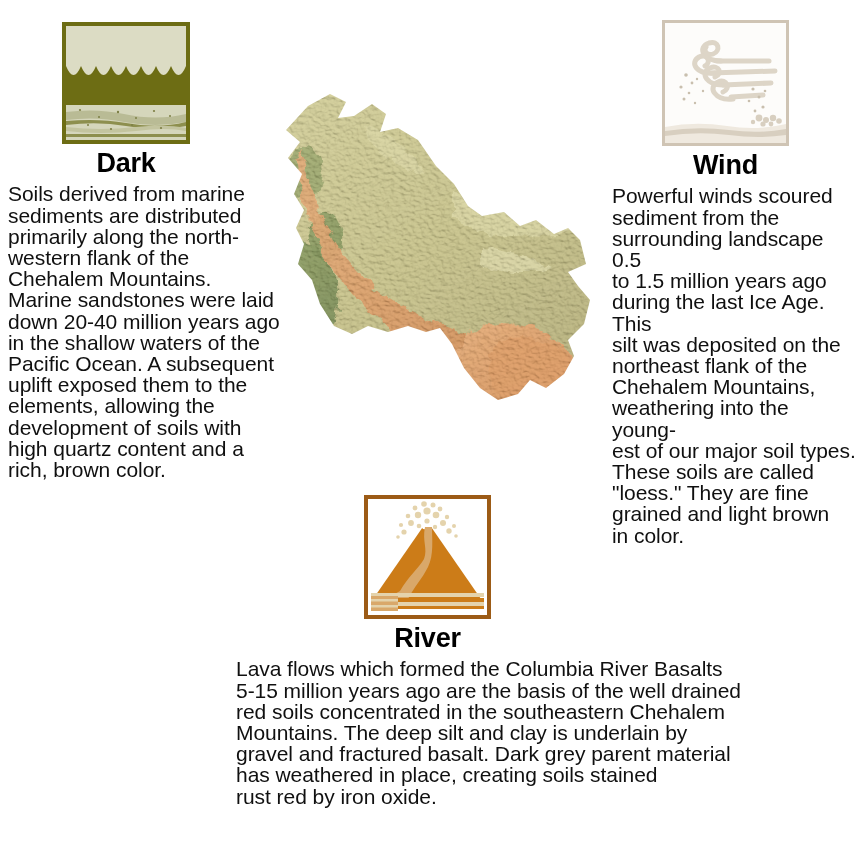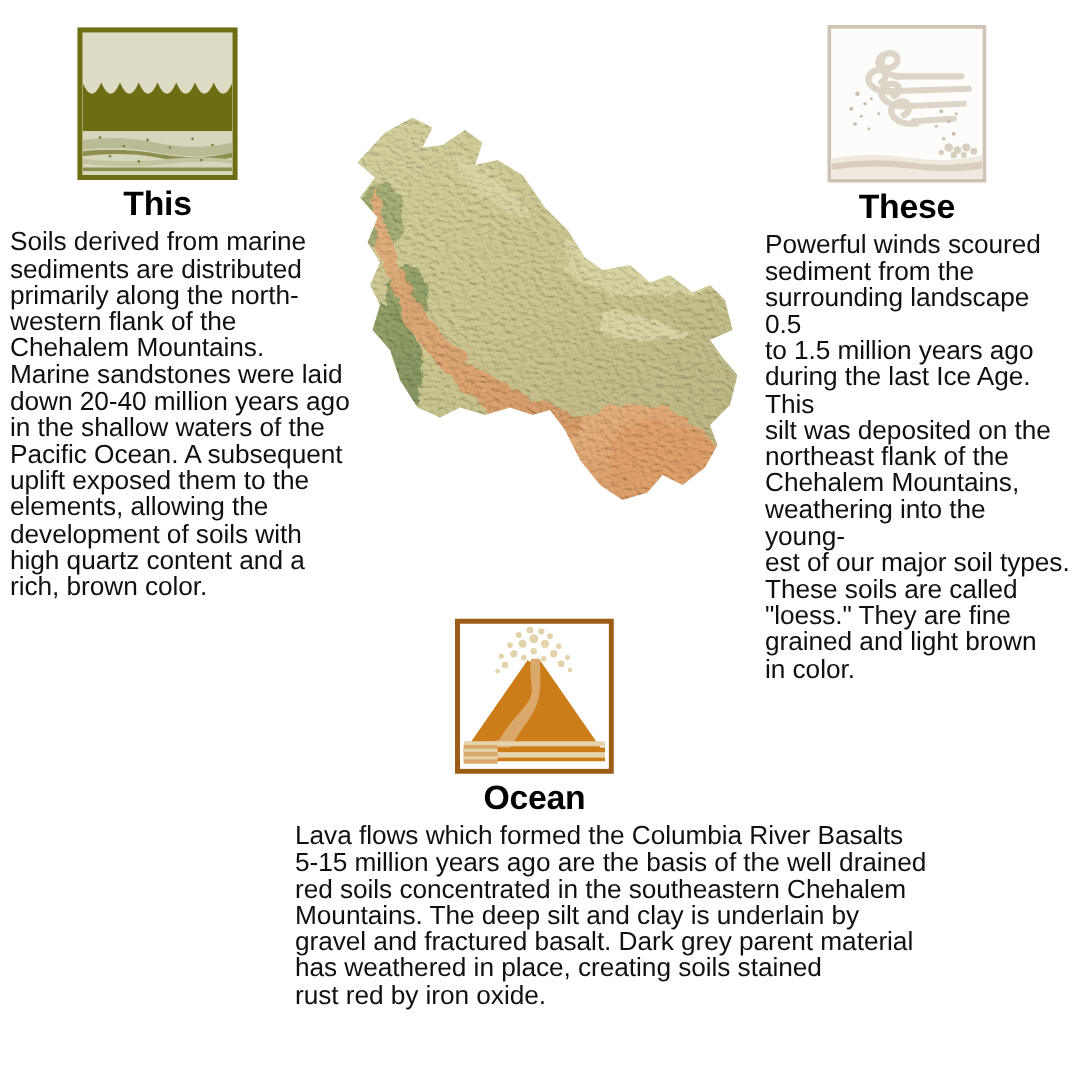--- a/index.html
+++ b/index.html
@@ -115,21 +115,21 @@
           <circle cx="88" cy="85" r="1.1"></circle>
             <circle cx="104" cy="90" r="1"></circle>
           <circle cx="22" cy="99" r="1"></circle>
             <circle cx="45" cy="103" r="1.1"></circle>
           <circle cx="66" cy="99" r="1"></circle>
             <circle cx="95" cy="102" r="1.1"></circle>
         </g>
       </svg>
     </div>
   </div>
-  <div class="section-title">This</div>
+  <div class="section-title">Dark</div>
   <div class="body-text">Soils derived from marine
 sediments are distributed
 primarily along the north-
 western flank of the
 Chehalem Mountains.
 Marine sandstones were laid
 down 20-40 million years ago
 in the shallow waters of the
 Pacific Ocean. A subsequent
 uplift exposed them to the
@@ -184,21 +184,21 @@
             <circle cx="101" cy="97" r="3"></circle>
           <circle cx="108" cy="95" r="3.2"></circle>
             <circle cx="114" cy="98" r="2.8"></circle>
           <circle cx="98" cy="101" r="2.6"></circle>
             <circle cx="106" cy="101" r="2.4"></circle>
           <circle cx="88" cy="99" r="2.2"></circle>
         </g>
       </svg>
     </div>
   </div>
-  <div class="section-title">These</div>
+  <div class="section-title">Wind</div>
   <div class="body-text">Powerful winds scoured
 sediment from the
 surrounding landscape 0.5
 to 1.5 million years ago
 during the last Ice Age. This
 silt was deposited on the
 northeast flank of the
 Chehalem Mountains,
 weathering into the young-
 est of our major soil types.
@@ -247,21 +247,21 @@
           <circle cx="86" cy="27" r="2"></circle>
             <circle cx="59" cy="22" r="2.6"></circle>
           <circle cx="51" cy="27" r="2.3"></circle>
             <circle cx="67" cy="28" r="2.2"></circle>
           <circle cx="30" cy="38" r="1.8"></circle>
             <circle cx="88" cy="37" r="1.8"></circle>
         </g>
       </svg>
     </div>
   </div>
-  <div class="section-title">Ocean</div>
+  <div class="section-title">River</div>
   <div class="body-text">Lava flows which formed the Columbia River Basalts
 5-15 million years ago are the basis of the well drained
 red soils concentrated in the southeastern Chehalem
 Mountains. The deep silt and clay is underlain by
 gravel and fractured basalt. Dark grey parent material
 has weathered in place, creating soils stained
 rust red by iron oxide.</div>
 </div>
 
 <div class="panel" id="map-wrap">

